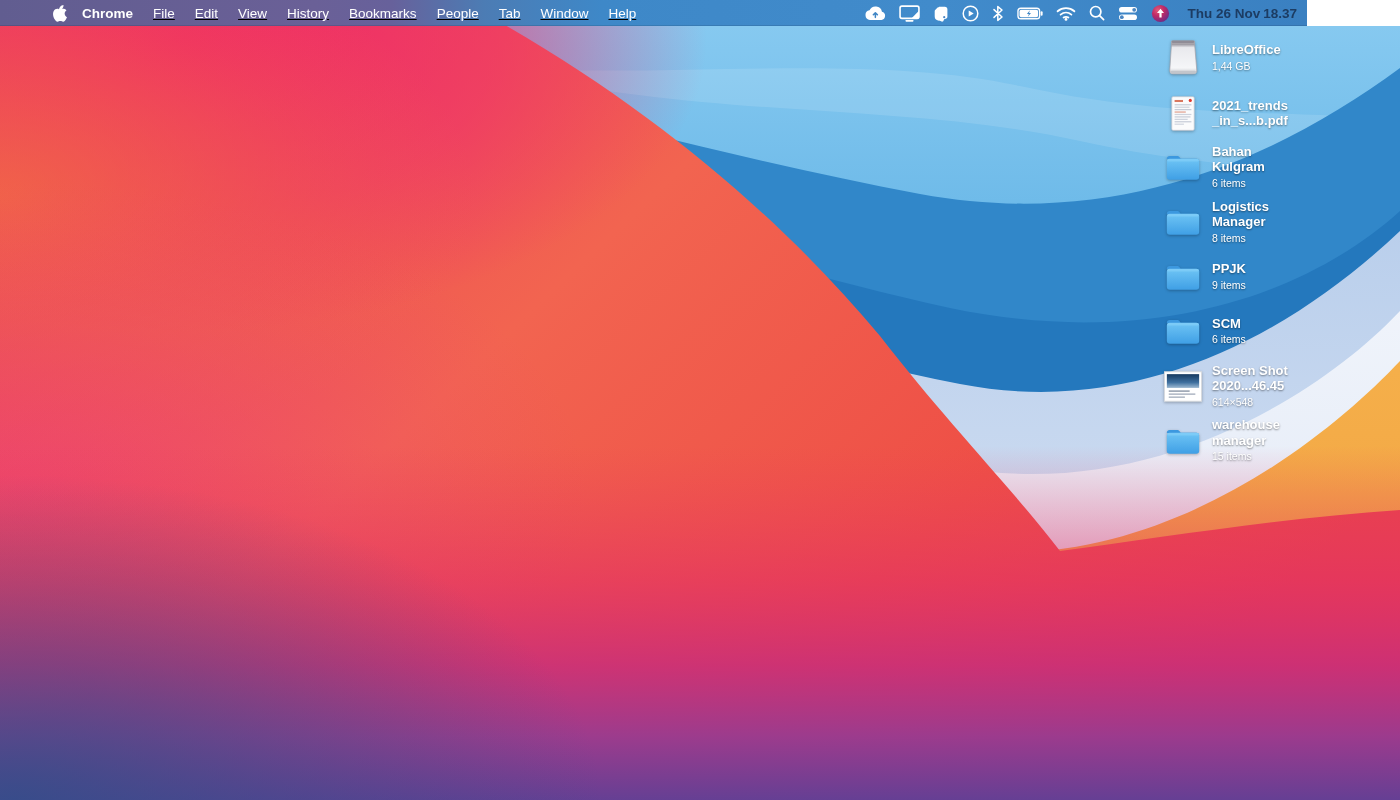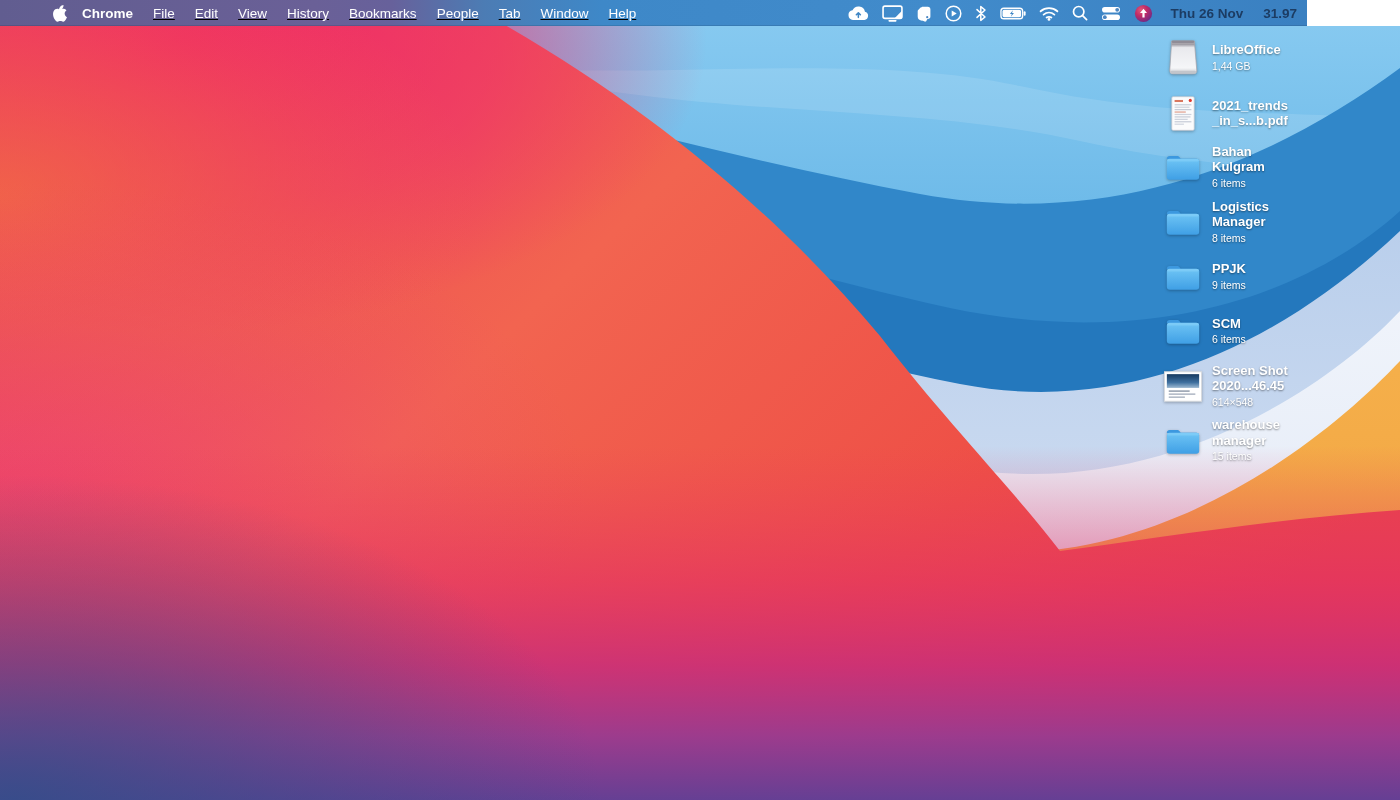--- a/index.html
+++ b/index.html
@@ -11,21 +11,21 @@
   .menubar{position:absolute;top:0;left:0;right:0;height:26px;display:flex;align-items:center;
     background:linear-gradient(90deg,#615d90 0%,#6a6097 24%,#67619b 30%,#4c7cb4 37%,
                #3e88c8 46%,#418bcb 72%,#3a80c1 100%);
     box-shadow:inset 0 -1px 0 rgba(0,0,0,.10);z-index:6;}
   .apple{margin-left:52px;display:flex;align-items:center;}
   .app-name{color:#fff;font-weight:700;font-size:13.5px;margin:0 10px 0 15px;}
   .menu-list{display:flex;align-items:flex-start;text-decoration:underline;}
   .menu-item{color:#fff;font-size:13.5px;padding:0 10px;white-space:nowrap;cursor:default;}
   .mb-right{margin-left:auto;display:flex;align-items:center;gap:13px;padding-right:10px;}
   .status-icon{display:flex;align-items:center;justify-content:center;}
-  .clock{color:#1c3c63;font-size:13.5px;font-weight:600;display:flex;gap:20px;margin-left:4px;
+  .clock{color:#1c3c63;font-size:13.5px;font-weight:600;display:flex;gap:3px;margin-left:4px;
          white-space:nowrap;}
 
   
   .wall{position:absolute;top:26px;left:0;width:1400px;height:774px;z-index:1;}
 
   
   .desk{position:absolute;top:31px;right:2px;width:142px;z-index:4;}
   .desk-item{display:flex;align-items:center;gap:9px;height:54.7px;cursor:default;}
   .di-icon{width:40px;flex:0 0 40px;display:flex;justify-content:center;align-items:center;
            filter:drop-shadow(0 1px 1.5px rgba(0,0,0,.28));}
@@ -194,21 +194,21 @@
                   <stop offset="1" stop-color="#6e2a86"></stop>
                 </radialGradient>
               </defs>
               <circle cx="9.5" cy="9.5" r="8.6" fill="url(#sphg)"></circle>
               <path fill="#fff" d="M9.5 4.8 13 9h-2.4v4.5H8.4V9H6z"></path>
             </svg>
           </span>
         </span>
       <span class="clock">
         <span>Thu 26 Nov</span>
-        <span>31.97</span>
+        <span>18.37</span>
       </span>
     </span>
   </div>
 
   <div class="desk" id="desk">
     <div class="desk-item">
       <span class="di-icon">
           <svg width="34" height="38" viewBox="0 0 36 40">
             <defs>
               <linearGradient id="dg1" x1="0" y1="0" x2="0" y2="1">

